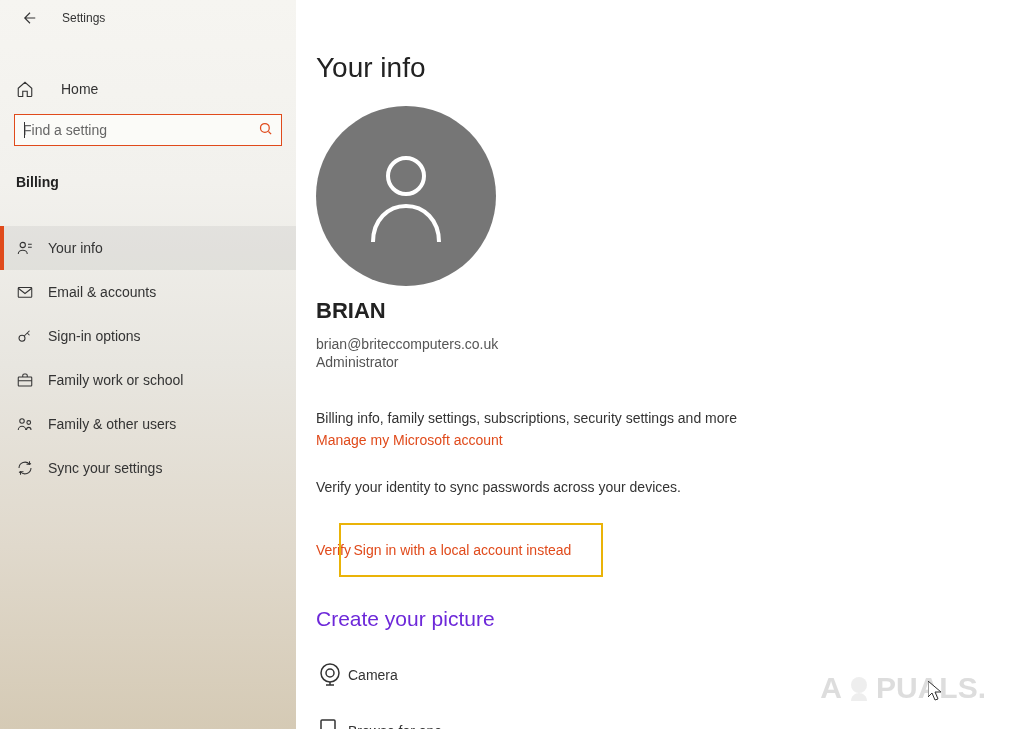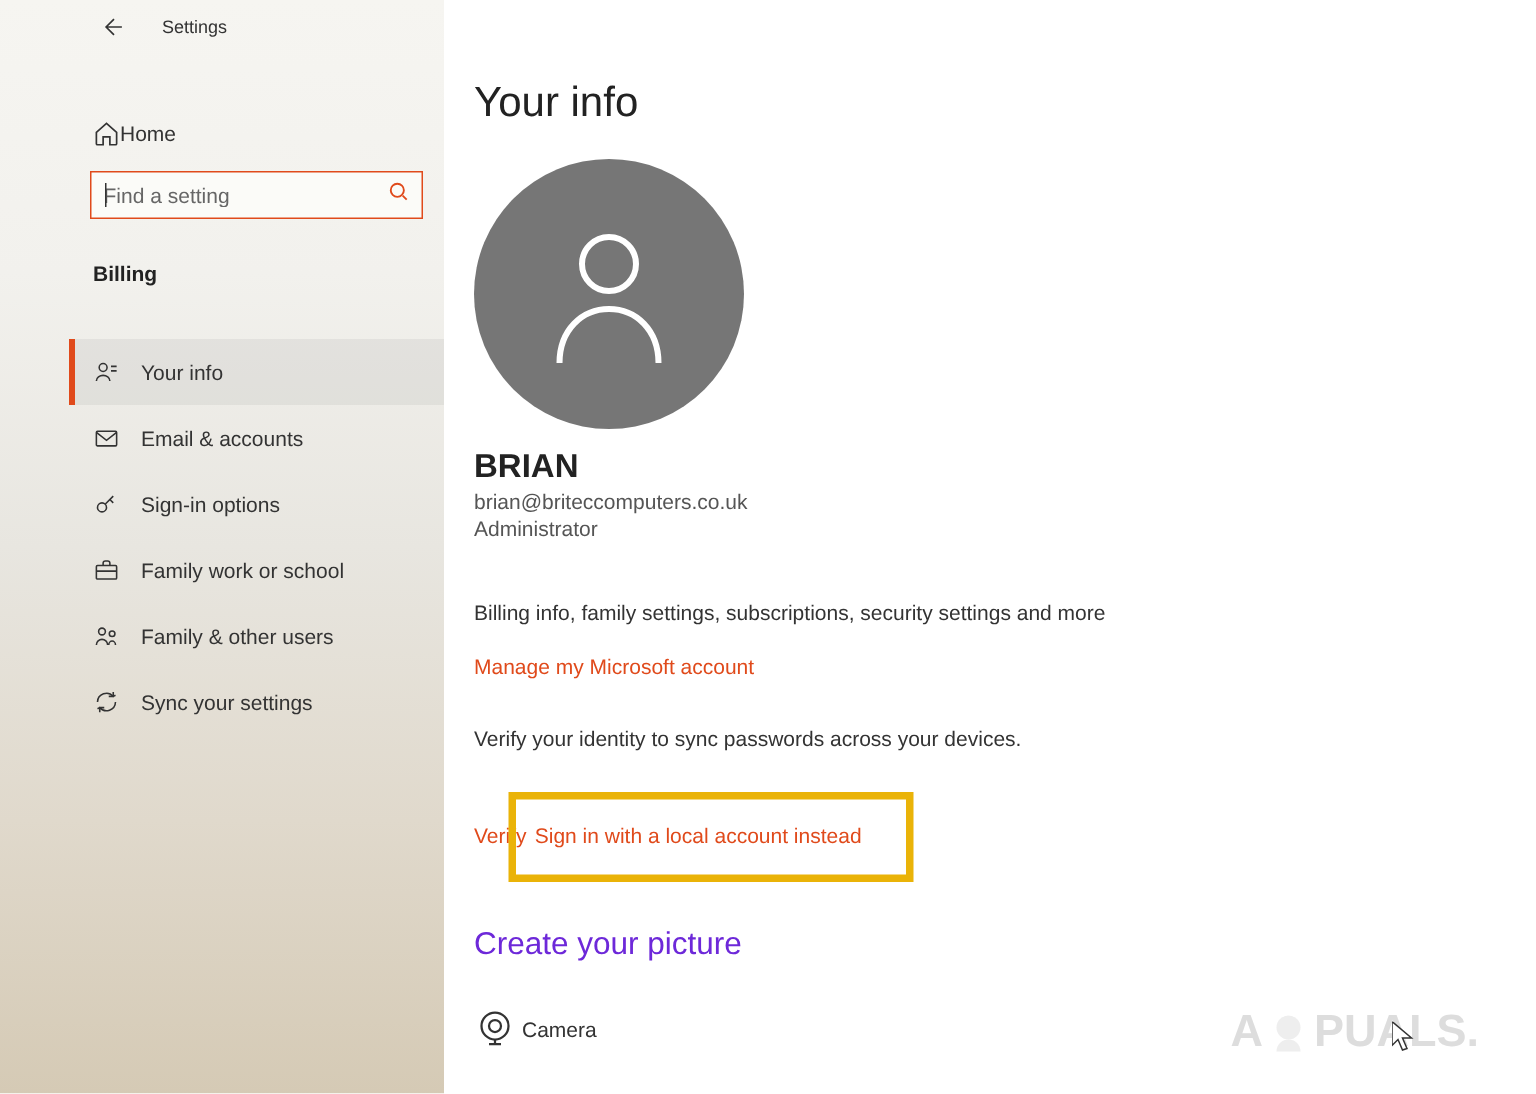--- a/index.html
+++ b/index.html
@@ -19,21 +19,20 @@
       display: flex;
       width: 100%;
       height: 100%;
     }
     .sidebar {
       width: 296px;
       height: 100%;
       background: linear-gradient(to bottom, #f6f5f1 0%, #f2f1ed 25%, #e8e6e0 50%, #e0d9cc 75%, #d5cab5 100%);
       display: flex;
       flex-direction: column;
-      padding-left: 46px;
     }
     .titlebar {
       display: flex;
       align-items: center;
       padding: 8px 10px 8px 20px;
       gap: 22px;
     }
     .back-arrow {
       width: 20px;
       height: 20px;
@@ -45,21 +44,21 @@
     .window-title {
       font-size: 12px;
       color: #333;
     }
     .home-row {
       display: flex;
       align-items: center;
       padding: 0 16px;
       height: 42px;
       margin-top: 32px;
-      gap: 0;
+      gap: 27px;
       cursor: pointer;
     }
     .sidebar-icon {
       width: 18px;
       height: 18px;
       display: flex;
       align-items: center;
       justify-content: center;
       color: #333;
     }
@@ -160,47 +159,47 @@
     }
     .username {
       font-size: 22px;
       font-weight: 600;
       margin-top: 12px;
       color: #222;
     }
     .email {
       font-size: 14px;
       color: #555;
-      margin-top: 2px;
+      margin-top: 12px;
     }
     .role {
       font-size: 14px;
       color: #555;
       margin-top: 2px;
     }
     .info-text {
       font-size: 14px;
       color: #333;
       margin-top: 40px;
     }
     .link {
       color: #e04a1b;
       font-size: 14px;
       cursor: pointer;
       display: inline-block;
-      margin-top: 20px;
+      margin-top: 6px;
     }
     .verify-text {
       font-size: 14px;
       color: #333;
       margin-top: 30px;
     }
     .highlight-box {
       display: inline-block;
-      border: 5px solid #eab308;
+      border: 2px solid #eab308;
       padding: 16px 30px 16px 12px;
       margin-top: 28px;
       margin-left: -16px;
     }
     .section-title {
       font-size: 21px;
       font-weight: 400;
       color: #6d28d9;
       margin-top: 30px;
       margin-bottom: 20px;

